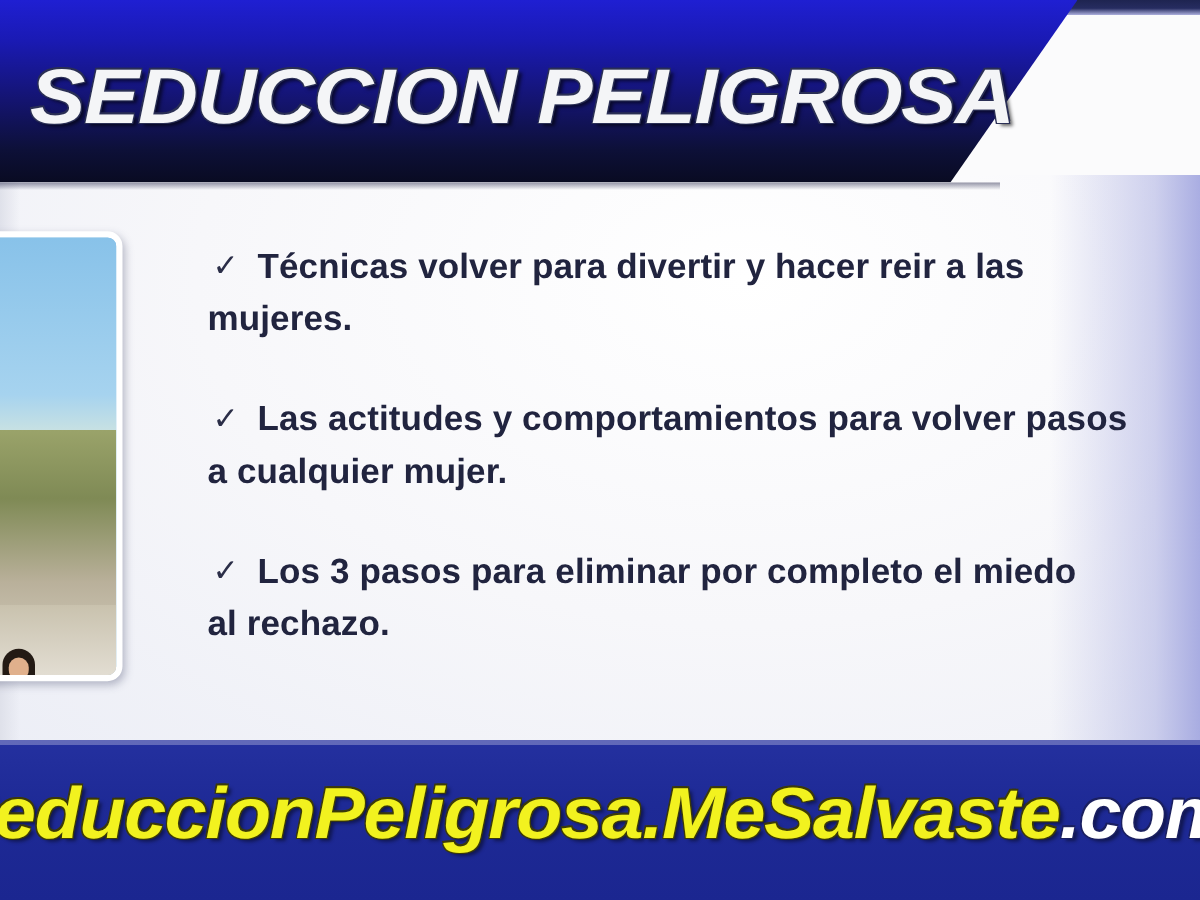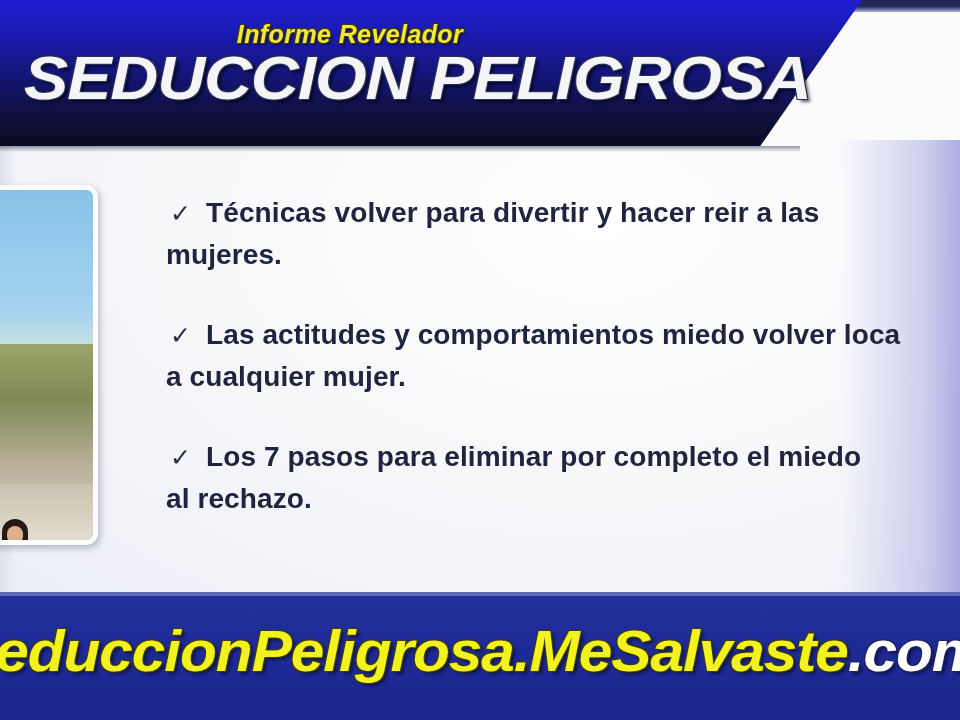--- a/index.html
+++ b/index.html
@@ -236,21 +236,20 @@
 <body>
 
 <div id="slide">
 
   <div class="content-bg"></div>
   <div class="edge-left-strip"></div>
   <div class="edge-top-right"></div>
 
   <div class="banner"></div>
   <div class="banner-shadow"></div>
-  <div class="banner-subtitle">Informe Revelador</div>
   <div class="banner-title">SEDUCCION PELIGROSA</div>
 
   <div class="photo">
     <div class="photo-sky"></div>
     <div class="photo-ground"></div>
     <div class="photo-sand"></div>
     <div class="fig fig-a">
       
       
       
@@ -268,27 +267,27 @@
   <div class="bullets">
 
     <div class="bullet">
       <span class="tick">✓</span>
       <span>Técnicas volver para divertir y hacer reir a las</span>
       <span class="line2">mujeres.</span>
     </div>
 
     <div class="bullet">
       <span class="tick">✓</span>
-      <span>Las actitudes y comportamientos miedo volver loca</span>
+      <span>Las actitudes y comportamientos para volver pasos</span>
       <span class="line2">a cualquier mujer.</span>
     </div>
 
     <div class="bullet">
       <span class="tick">✓</span>
-      <span>Los 7 pasos para eliminar por completo el miedo</span>
+      <span>Los 3 pasos para eliminar por completo el miedo</span>
       <span class="line2">al rechazo.</span>
     </div>
 
   </div>
 
   <div class="urlbar">
     <div class="urlbar-top"></div>
     <div class="urltext">
       <span>SeduccionPeligrosa.MeSalvaste</span><span class="tld">.com</span>
     </div>

